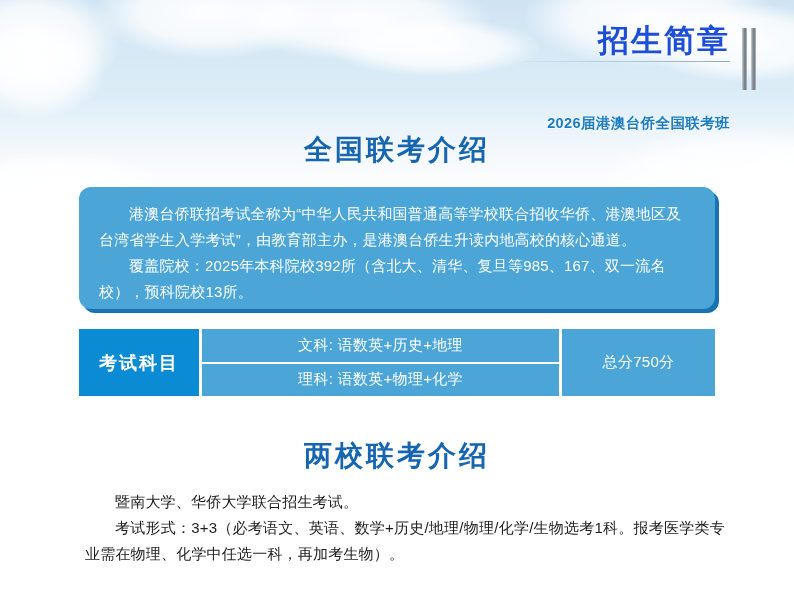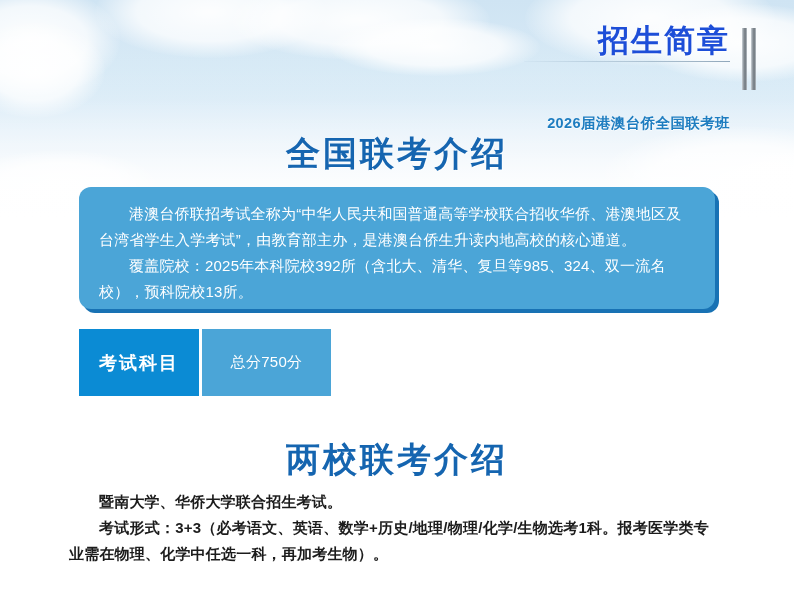--- a/index.html
+++ b/index.html
@@ -99,21 +99,21 @@
     height: 62px;
     background: linear-gradient(to right, #cdd3d8 0%, #8d959c 35%, #6f777e 65%, #b9c0c6 100%);
   }
 
   
   .section-title {
     position: absolute;
     left: 0;
     width: 794px;
     text-align: center;
-    font-size: 34px;
+    font-size: 28px;
     font-weight: bold;
     color: #1565b0;
     letter-spacing: 3px;
     z-index: 5;
     text-shadow: 1px 1px 0 rgba(255,255,255,0.6);
   }
   #title-national { top: 131px; }
   #title-two-school { top: 437px; }
 
   
@@ -174,39 +174,38 @@
     justify-content: center;
     color: #ffffff;
     font-size: 15px;
     letter-spacing: 0.3px;
   }
   #subjects-row-divider {
     height: 2px;
     background: #ffffff;
   }
   #subjects-total-cell {
-    width: 129px;
+    width: 153px;
     background: #4ba5d7;
     margin-left: 3px;
     color: #ffffff;
     font-size: 15px;
     display: flex;
     align-items: center;
     justify-content: center;
     letter-spacing: 0.3px;
   }
 
   
   #bottom-body {
     position: absolute;
-    left: 69px;
+    left: 85px;
     top: 489px;
     width: 640px;
     z-index: 5;
-    font-weight: bold;
   }
   .body-para {
     margin: 0;
     font-size: 15px;
     line-height: 26px;
     color: #1c1c1c;
     text-indent: 2em;
     letter-spacing: 0.2px;
     text-align: justify;
   }
@@ -235,25 +234,30 @@
   <div id="header-bars">
     <div class="header-bar"></div>
     <div class="header-bar"></div>
   </div>
 </div>
 
 <div class="section-title" id="title-national">全国联考介绍</div>
 
 <div id="info-card">
   <p class="info-para">港澳台侨联招考试全称为“中华人民共和国普通高等学校联合招收华侨、港澳地区及台湾省学生入学考试”，由教育部主办，是港澳台侨生升读内地高校的核心通道。</p>
-  <p class="info-para">覆盖院校：2025年本科院校392所（含北大、清华、复旦等985、324、双一流名校），预科院校13所。</p>
+  <p class="info-para">覆盖院校：2025年本科院校392所（含北大、清华、复旦等985、167、双一流名校），预科院校13所。</p>
 </div>
 
 <div id="subjects-table">
   <div id="subjects-label-cell">考试科目</div>
+  <div id="subjects-rows">
+    <div class="subjects-row">文科: 语数英+历史+地理</div>
+    <div id="subjects-row-divider"></div>
+    <div class="subjects-row">理科: 语数英+物理+化学</div>
+  </div>
   <div id="subjects-total-cell">总分750分</div>
 </div>
 
 <div class="section-title" id="title-two-school">两校联考介绍</div>
 
 <div id="bottom-body">
   <p class="body-para">暨南大学、华侨大学联合招生考试。</p>
   <p class="body-para">考试形式：3+3（必考语文、英语、数学+历史/地理/物理/化学/生物选考1科。报考医学类专业需在物理、化学中任选一科，再加考生物）。</p>
 </div>
 

